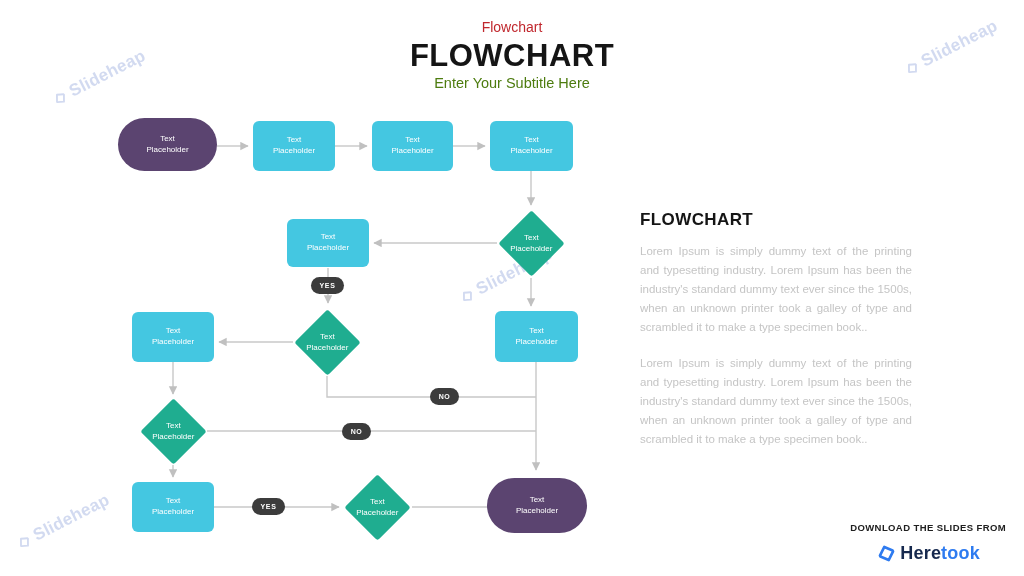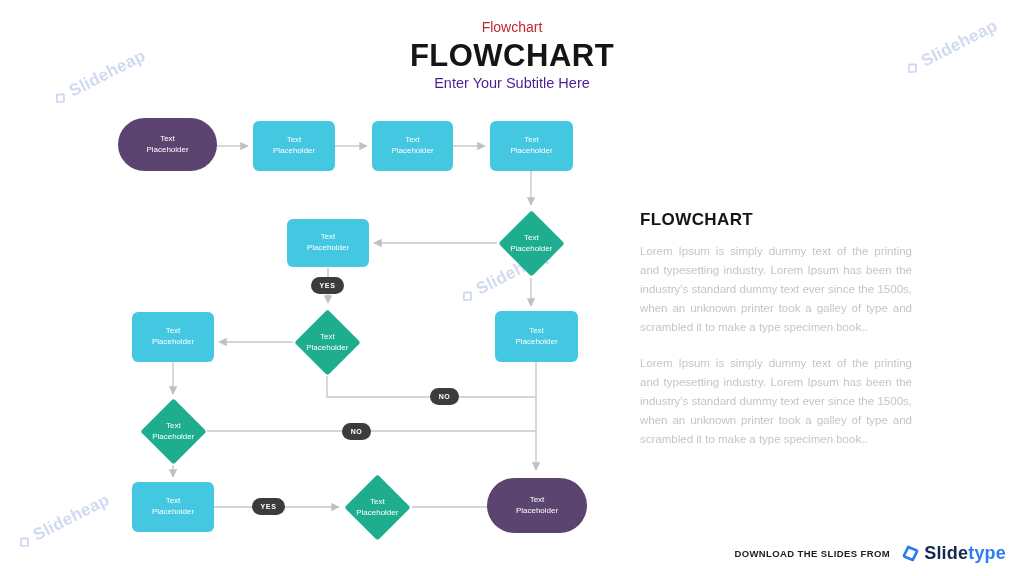--- a/index.html
+++ b/index.html
@@ -6,21 +6,21 @@
   .stage{
     position:relative;width:1024px;height:576px;overflow:hidden;background:#ffffff;
     font-family:"Liberation Sans","DejaVu Sans",sans-serif;
   }
   
   .eyebrow{position:absolute;left:0;top:19px;width:100%;text-align:center;
     color:#c0272d;font-size:14px;font-weight:400;}
   .main-title{position:absolute;left:0;top:38px;width:100%;text-align:center;
     color:#151515;font-size:31px;font-weight:800;letter-spacing:.5px;}
   .subtitle{position:absolute;left:0;top:75px;width:100%;text-align:center;
-    color:#4c1d95;font-size:14.5px;}
+    color:#4d7c0f;font-size:14.5px;}
   
   .wm{position:absolute;display:flex;align-items:center;gap:4px;
     transform:rotate(-27deg);color:#b7c4e8;opacity:.62;z-index:0;
     font-size:17px;font-weight:600;letter-spacing:.3px;white-space:nowrap;}
   .wm svg{display:block;}
   
   .connector-layer{position:absolute;left:0;top:0;z-index:1;}
   
   .node{position:absolute;z-index:2;display:flex;align-items:center;justify-content:center;
     color:#ffffff;font-size:8px;line-height:1.35;text-align:center;}
@@ -31,21 +31,21 @@
   .diamond .lbl{transform:rotate(-45deg);width:52px;}
   .badge{position:absolute;z-index:3;background:#3c3c3c;color:#fff;border-radius:9px;
     display:flex;align-items:center;justify-content:center;
     font-size:7px;font-weight:700;letter-spacing:.6px;}
   
   .panel{position:absolute;left:640px;top:210px;width:272px;z-index:2;}
   .panel-heading{color:#151515;font-size:17px;font-weight:800;letter-spacing:.4px;margin:0 0 12px 0;}
   .panel p{margin:0 0 17px 0;color:#c5c5c5;font-size:11.5px;line-height:19px;
     text-align:justify;}
   
-  .footer{position:absolute;right:18px;bottom:12px;display:flex;align-items:center;gap:10px;z-index:2;}
+  .footer{position:absolute;right:18px;bottom:12px;display:flex;align-items:center;gap:10px;z-index:2;flex-direction:column;}
   .footer-label{color:#202020;font-size:9.5px;font-weight:700;letter-spacing:.4px;}
   .brand{display:flex;align-items:center;gap:3px;cursor:pointer;}
   .brand-text{font-size:18px;font-weight:700;letter-spacing:.2px;}
   .brand-slide{color:#16294e;}
   .brand-heap{color:#2e7bf0;}
 </style>
 </head>
 <body>
 
 <div class="stage">
@@ -182,18 +182,18 @@
   <div class="footer">
     <span class="footer-label">DOWNLOAD THE SLIDES FROM</span>
     <span class="brand">
       <svg width="21" height="21" viewBox="0 0 24 24">
         <g fill="none" stroke="#2e7bf0" stroke-width="3" stroke-linejoin="round" stroke-linecap="round">
           <path d="M4.5,14.5 L9.5,4.5 L19,8.5"></path>
             <path d="M19.5,9.5 L14.5,19.5 L5,15.5"></path>
         </g>
       </svg>
       <span class="brand-text">
-        <span class="brand-slide">Slide</span><span class="brand-heap">type</span>
+        <span class="brand-slide">Here</span><span class="brand-heap">took</span>
       </span>
     </span>
   </div>
 
 </div>
 
 </body></html>

